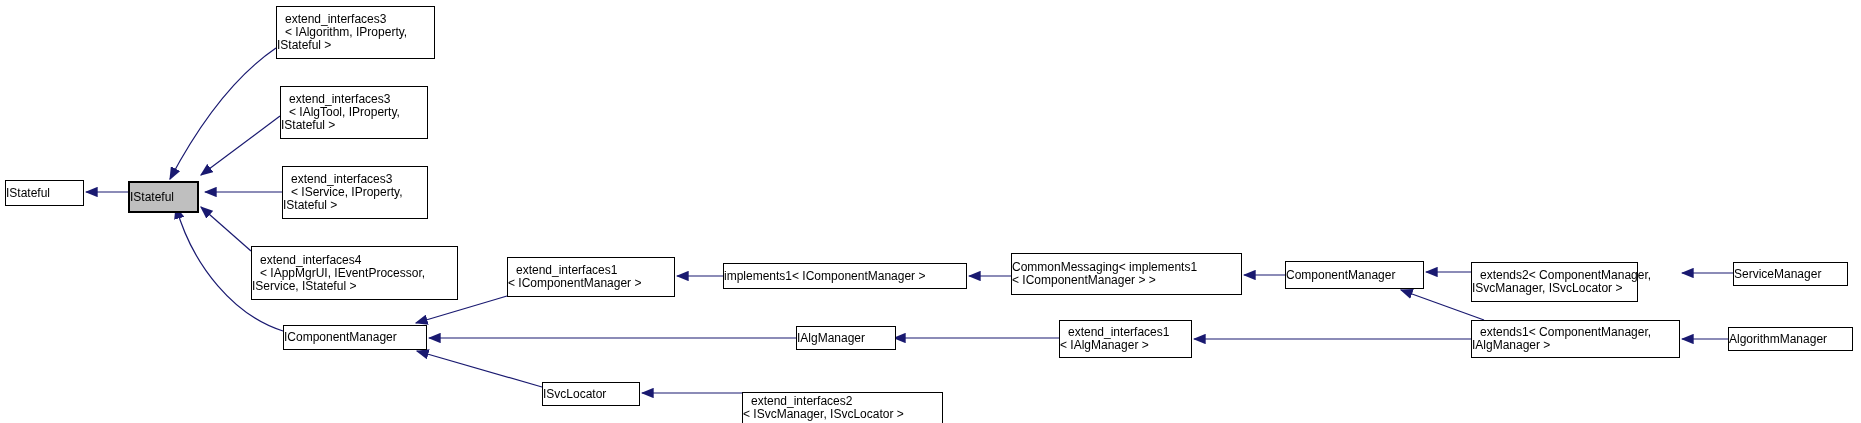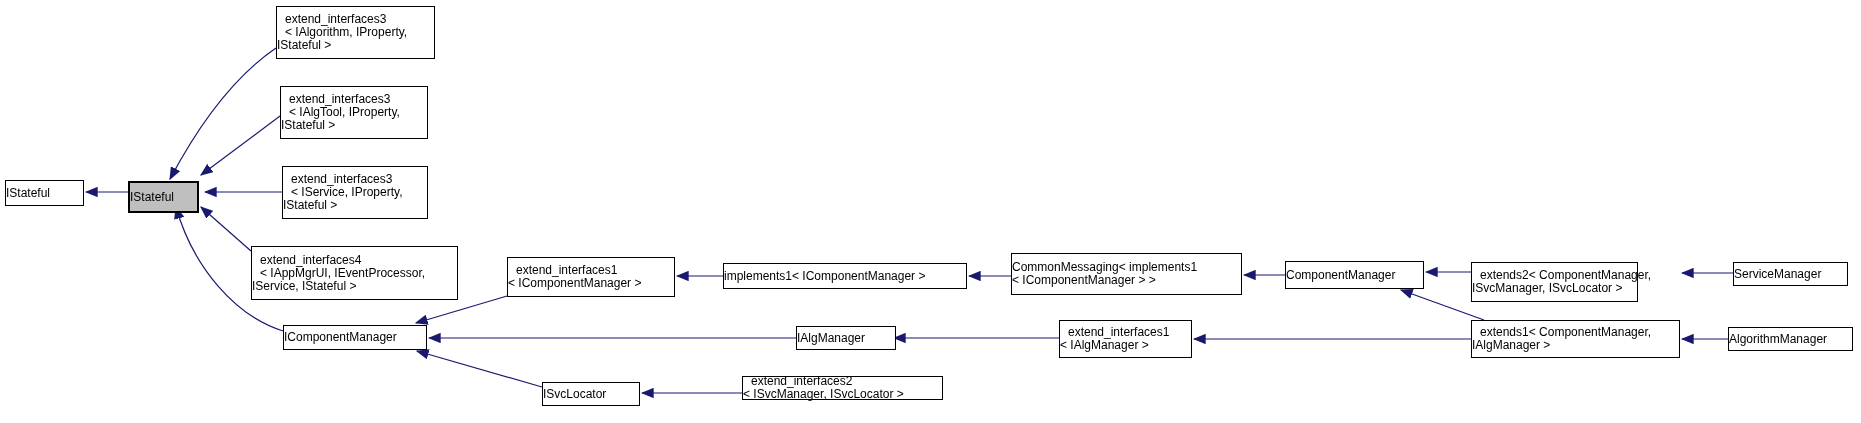--- a/index.html
+++ b/index.html
@@ -143,18 +143,18 @@
 
   <div class="node" style="left:1059px;top:320px;width:133px;height:38px">
     <div class="ln l">extend_interfaces1</div>
     <div class="ln c">&lt; IAlgManager &gt;</div>
   </div>
 
   <div class="node" style="left:542px;top:382px;width:98px;height:24px">
     <div class="ln c">ISvcLocator</div>
   </div>
 
-  <div class="node" style="left:742px;top:376px;width:201px;height:24px">
+  <div class="node" style="left:742px;top:392px;width:201px;height:32px">
     <div class="ln l">extend_interfaces2</div>
     <div class="ln c">&lt; ISvcManager, ISvcLocator &gt;</div>
   </div>
 
 </div>
 
 </body></html>

